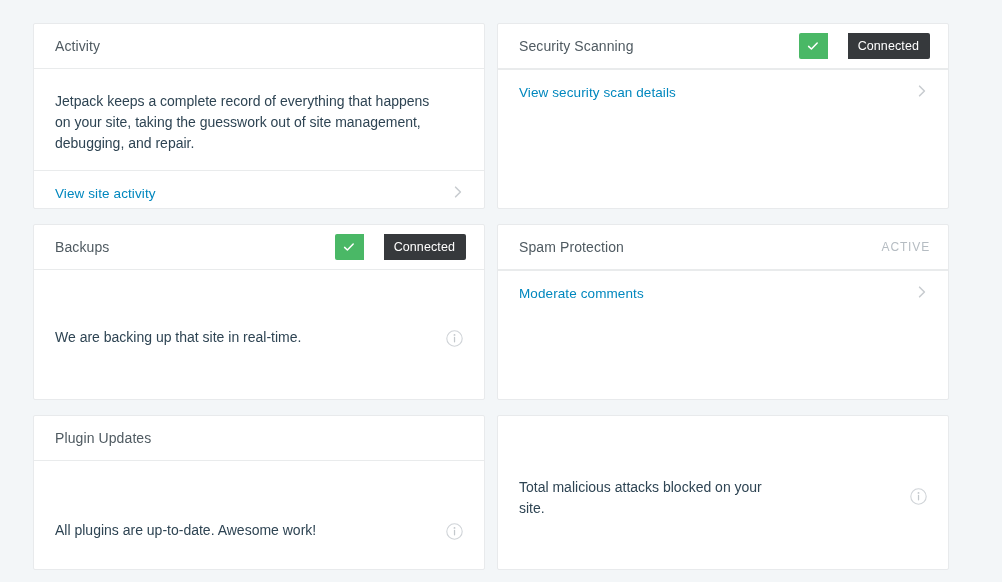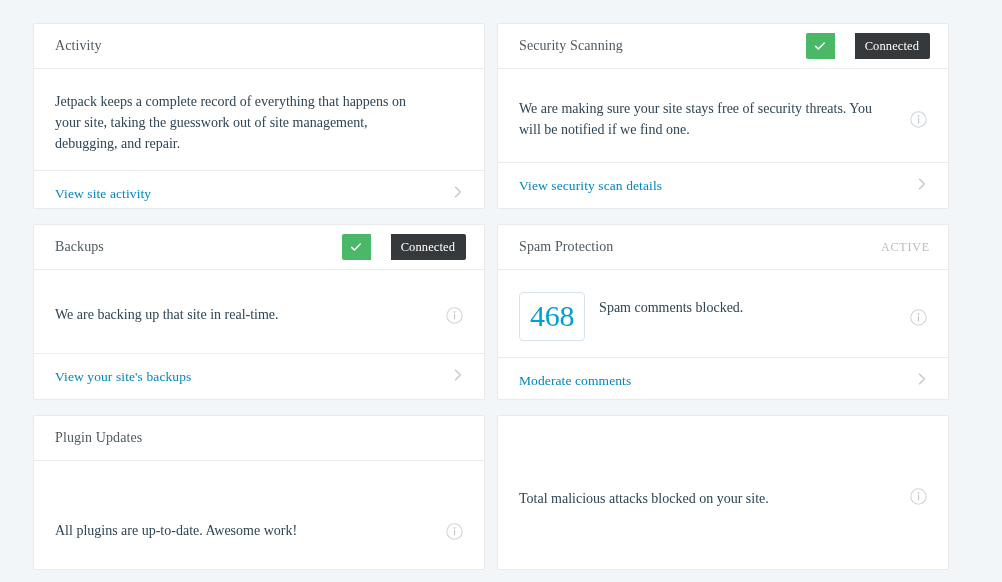--- a/index.html
+++ b/index.html
@@ -33,21 +33,20 @@
   }
 
   .card {
     width: 452px;
     background: #ffffff;
     border: 1px solid #e8eaec;
     border-radius: 2px;
     display: flex;
     flex-direction: column;
     box-shadow: 0 0 0 0 rgba(0,0,0,0);
-    font-family: Liberation Serif, serif;
   }
 
   .card.r1 { height: 186px; }
   .card.r2 { height: 176px; }
   .card.r3 { height: 155px; gap: 37px; }
   .card.r3.tall { height: 155px; }
 
   
   .card-header {
     height: 45px;
@@ -220,30 +219,20 @@
         <span class="card-title">Security Scanning</span>
         <span class="badge">
           <span class="badge-check">
             <svg width="14" height="14" viewBox="0 0 14 14" fill="none" xmlns="http://www.w3.org/2000/svg">
               <path d="M2.6 7.4 L5.4 10 L11.2 4" stroke="#ffffff" stroke-width="1.5" stroke-linecap="round" stroke-linejoin="round"></path>
             </svg>
           </span>
           <span class="badge-label">Connected</span>
         </span>
       </div>
-      <div class="card-body">
-        <div class="body-text">We are making sure your site stays free of security threats. You will be notified if we find one.</div>
-        <span class="info-icon">
-          <svg width="17" height="17" viewBox="0 0 17 17" fill="none" xmlns="http://www.w3.org/2000/svg">
-            <circle cx="8.5" cy="8.5" r="7.7" stroke="#d0d4d8" stroke-width="1.1"></circle>
-            <circle cx="8.5" cy="4.9" r="0.95" fill="#c3c8cc"></circle>
-            <rect x="7.9" y="6.8" width="1.25" height="5.6" rx="0.6" fill="#c3c8cc"></rect>
-          </svg>
-        </span>
-      </div>
       <div class="card-footer">
         <a class="footer-link" href="#">View security scan details</a>
         <span class="chev">
           <svg width="16" height="16" viewBox="0 0 16 16" fill="none" xmlns="http://www.w3.org/2000/svg">
             <path d="M5.6 3.2 L10.4 8 L5.6 12.8" stroke="#c8ccd0" stroke-width="1.6" stroke-linecap="round" stroke-linejoin="round"></path>
           </svg>
         </span>
       </div>
     </div>
 
@@ -262,47 +251,26 @@
       <div class="card-body">
         <div class="body-text">We are backing up that site in real-time.</div>
         <span class="info-icon">
           <svg width="17" height="17" viewBox="0 0 17 17" fill="none" xmlns="http://www.w3.org/2000/svg">
             <circle cx="8.5" cy="8.5" r="7.7" stroke="#d0d4d8" stroke-width="1.1"></circle>
             <circle cx="8.5" cy="4.9" r="0.95" fill="#c3c8cc"></circle>
             <rect x="7.9" y="6.8" width="1.25" height="5.6" rx="0.6" fill="#c3c8cc"></rect>
           </svg>
         </span>
       </div>
-      <div class="card-footer">
-        <a class="footer-link" href="#">View your site's backups</a>
-        <span class="chev">
-          <svg width="16" height="16" viewBox="0 0 16 16" fill="none" xmlns="http://www.w3.org/2000/svg">
-            <path d="M5.6 3.2 L10.4 8 L5.6 12.8" stroke="#c8ccd0" stroke-width="1.6" stroke-linecap="round" stroke-linejoin="round"></path>
-          </svg>
-        </span>
-      </div>
     </div>
 
     <div class="card r2">
       <div class="card-header">
         <span class="card-title">Spam Protection</span>
         <span class="status-text">ACTIVE</span>
-      </div>
-      <div class="card-body">
-        <div class="body-inner">
-          <span class="stat-box">468</span>
-          <span class="stat-caption">Spam comments blocked.</span>
-        </div>
-        <span class="info-icon">
-          <svg width="17" height="17" viewBox="0 0 17 17" fill="none" xmlns="http://www.w3.org/2000/svg">
-            <circle cx="8.5" cy="8.5" r="7.7" stroke="#d0d4d8" stroke-width="1.1"></circle>
-            <circle cx="8.5" cy="4.9" r="0.95" fill="#c3c8cc"></circle>
-            <rect x="7.9" y="6.8" width="1.25" height="5.6" rx="0.6" fill="#c3c8cc"></rect>
-          </svg>
-        </span>
       </div>
       <div class="card-footer">
         <a class="footer-link" href="#">Moderate comments</a>
         <span class="chev">
           <svg width="16" height="16" viewBox="0 0 16 16" fill="none" xmlns="http://www.w3.org/2000/svg">
             <path d="M5.6 3.2 L10.4 8 L5.6 12.8" stroke="#c8ccd0" stroke-width="1.6" stroke-linecap="round" stroke-linejoin="round"></path>
           </svg>
         </span>
       </div>
     </div>

